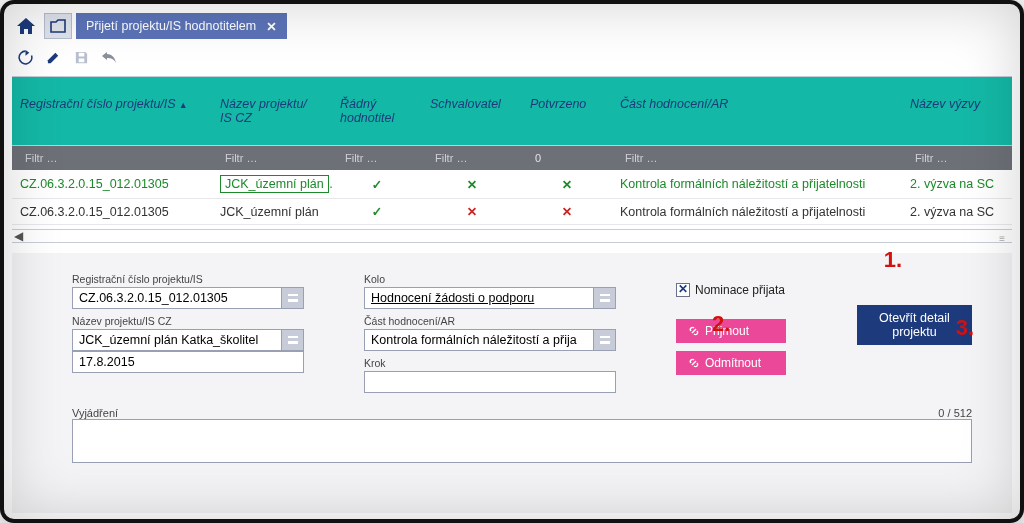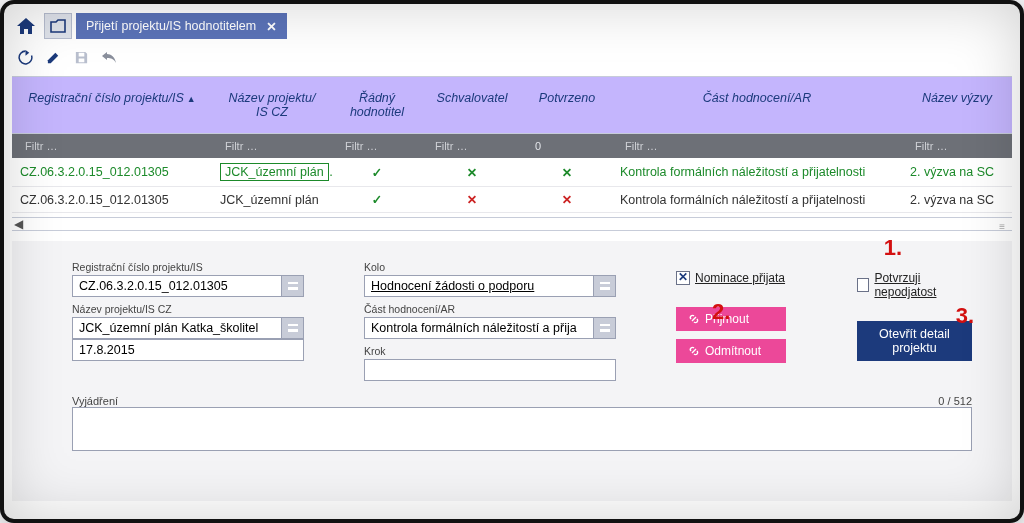--- a/index.html
+++ b/index.html
@@ -9,21 +9,21 @@
   
   .topbar { display: flex; align-items: center; gap: 4px; height: 32px; }
   .icon-btn { width: 28px; height: 26px; display:flex; align-items:center; justify-content:center; color:#1c3a7c; cursor:pointer; }
   .tab-icon { width: 28px; height: 26px; display:flex; align-items:center; justify-content:center; background:#dfe3eb; border:1px solid #b6bdcf; color:#1c3a7c; }
   .tab-active { height:26px; background:#5b73b8; color:#fff; display:flex; align-items:center; padding:0 10px; gap:10px; font-size:12.5px; }
   .tab-close { font-weight:bold; cursor:pointer; }
   .toolbar2 { display:flex; gap:6px; padding: 4px 0 8px 2px;}
   .toolbar2 .tbtn { width:22px; height:22px; display:flex; align-items:center; justify-content:center; color:#1c3a7c; cursor:pointer; font-size:15px;}
   
   .tbl { width:100%; border-collapse:collapse; table-layout:fixed;}
-  .tbl thead th { text-align:center; padding:14px 8px; color:#1c3a7c; font-style:italic; font-weight:normal; border-top:1px solid #c7ccd9; border-bottom:1px solid #c7ccd9; font-size:12.5px; background:#c4b5fd; vertical-align:top; height:40px;}
+  .tbl thead th { text-align:left; padding:20px 8px; color:#1c3a7c; font-style:italic; font-weight:normal; border-top:1px solid #c7ccd9; border-bottom:1px solid #c7ccd9; font-size:12.5px; background:#14b8a6; vertical-align:top; height:40px;}
   .tbl thead th .sort { font-style:normal; font-size:9px; color:#1c3a7c; margin-left:3px;}
   .filter-row td { background:#6d7077; padding:4px 13px; color:#cfd1d6; font-size:11px; }
   .filter-row input { width:100%; background:#6d7077; border:none; color:#e2e4e8; font-size:11px; padding:2px 0;}
   .filter-row input::placeholder { color:#cfd1d6; }
   .tbl tbody tr.data td { padding:5px 8px; border-bottom:1px solid #e8e8ec; font-size:12.5px; white-space:nowrap; overflow:hidden; text-overflow:ellipsis;}
   .tbl tbody tr.data.sel td { color:#1c8a2a; }
   .cell-box { display:inline-block; border:1px solid transparent; padding:1px 4px;}
   .sel .cell-box { border:1px solid #1c8a2a; }
   .check-green { color:#1c8a2a; font-weight:bold; text-align:center;}
   .cross-red { color:#c22; font-weight:bold; text-align:center;}
@@ -36,21 +36,21 @@
   .row { display:flex; gap:60px; }
   .col { display:flex; flex-direction:column; }
   .field-label { font-size:10.5px; color:#444; margin-top:6px; margin-bottom:2px;}
   .field-wrap { display:flex; }
   .field { border:1px solid #9aa0b3; background:#fff; padding:3px 6px; font-size:12.5px; width:210px; height:22px;}
   .field-ro-btn { width:22px; height:22px; background:#c8ccd8; border:1px solid #9aa0b3; border-left:none; display:flex; align-items:center; justify-content:center;}
   .field-ro-btn .bars { width:10px; height:8px; border-top:2px solid #fff; border-bottom:2px solid #fff; position:relative;}
   .field-ro-btn .bars::after { content:""; position:absolute; top:3px; left:0; width:10px; height:2px; background:#fff;}
   .chk { width:14px; height:14px; border:1px solid #6a7188; background:#fff; display:inline-block; vertical-align:middle; margin-right:5px; position:relative;}
   .chk.checked::after { content:"✕"; position:absolute; top:-2px; left:1px; font-size:12px; color:#1c3a7c; font-weight:bold;}
-  .chk-label { font-size:12px; color:#222; display:inline-flex; align-items:center;text-decoration:underline; }
+  .chk-label { font-size:12px; color:#222; display:inline-flex; align-items:center; }
   .btn-soft { background:#ec4899; color:#fff; border:none; padding:5px 12px; font-size:12px; display:inline-flex; align-items:center; gap:5px; margin-top:8px; cursor:pointer; width:110px;}
   .btn-primary { background:#1c3a7c; color:#fff; border:none; padding:6px 12px; font-size:12.5px; cursor:pointer; }
   .annot { position:absolute; color:#d31010; font-family: "Comic Sans MS", cursive, sans-serif; font-size:22px; font-weight:bold; pointer-events:none;}
   .comment-head { display:flex; justify-content:space-between; font-size:11px; color:#444; margin-top:14px;}
   .comment-box { width:100%; height:44px; border:1px solid #9aa0b3; background:#fff; resize:none;}
   .vign { pointer-events:none; position:absolute; inset:0; box-shadow: inset 0 0 60px rgba(0,0,0,0.18); }
 </style>
 </head>
 <body>
 
@@ -213,24 +213,20 @@
           </button>
           <button class="btn-soft">
             <svg width="12" height="12" viewBox="0 0 12 12">
                 <path d="M4 8l4-4M3 6a2 2 0 0 1 3-3M9 6a2 2 0 0 1-3 3" stroke="#fff" stroke-width="1.4" fill="none"></path>
               </svg>
             <span>Odmítnout</span>
           </button>
         </div>
 
         <div class="col" style="padding-top:16px;">
-          <label class="chk-label">
-              <span class="chk"></span>
-              <span>Potvrzuji nepodjatost</span>
-            </label>
           <button class="btn-primary" style="margin-top:22px;">Otevřít detail projektu</button>
         </div>
       </div>
 
       <div class="comment-head">
         <span>Vyjádření</span>
         <span>0 / 512</span>
       </div>
       <textarea class="comment-box" style=""></textarea>
 

